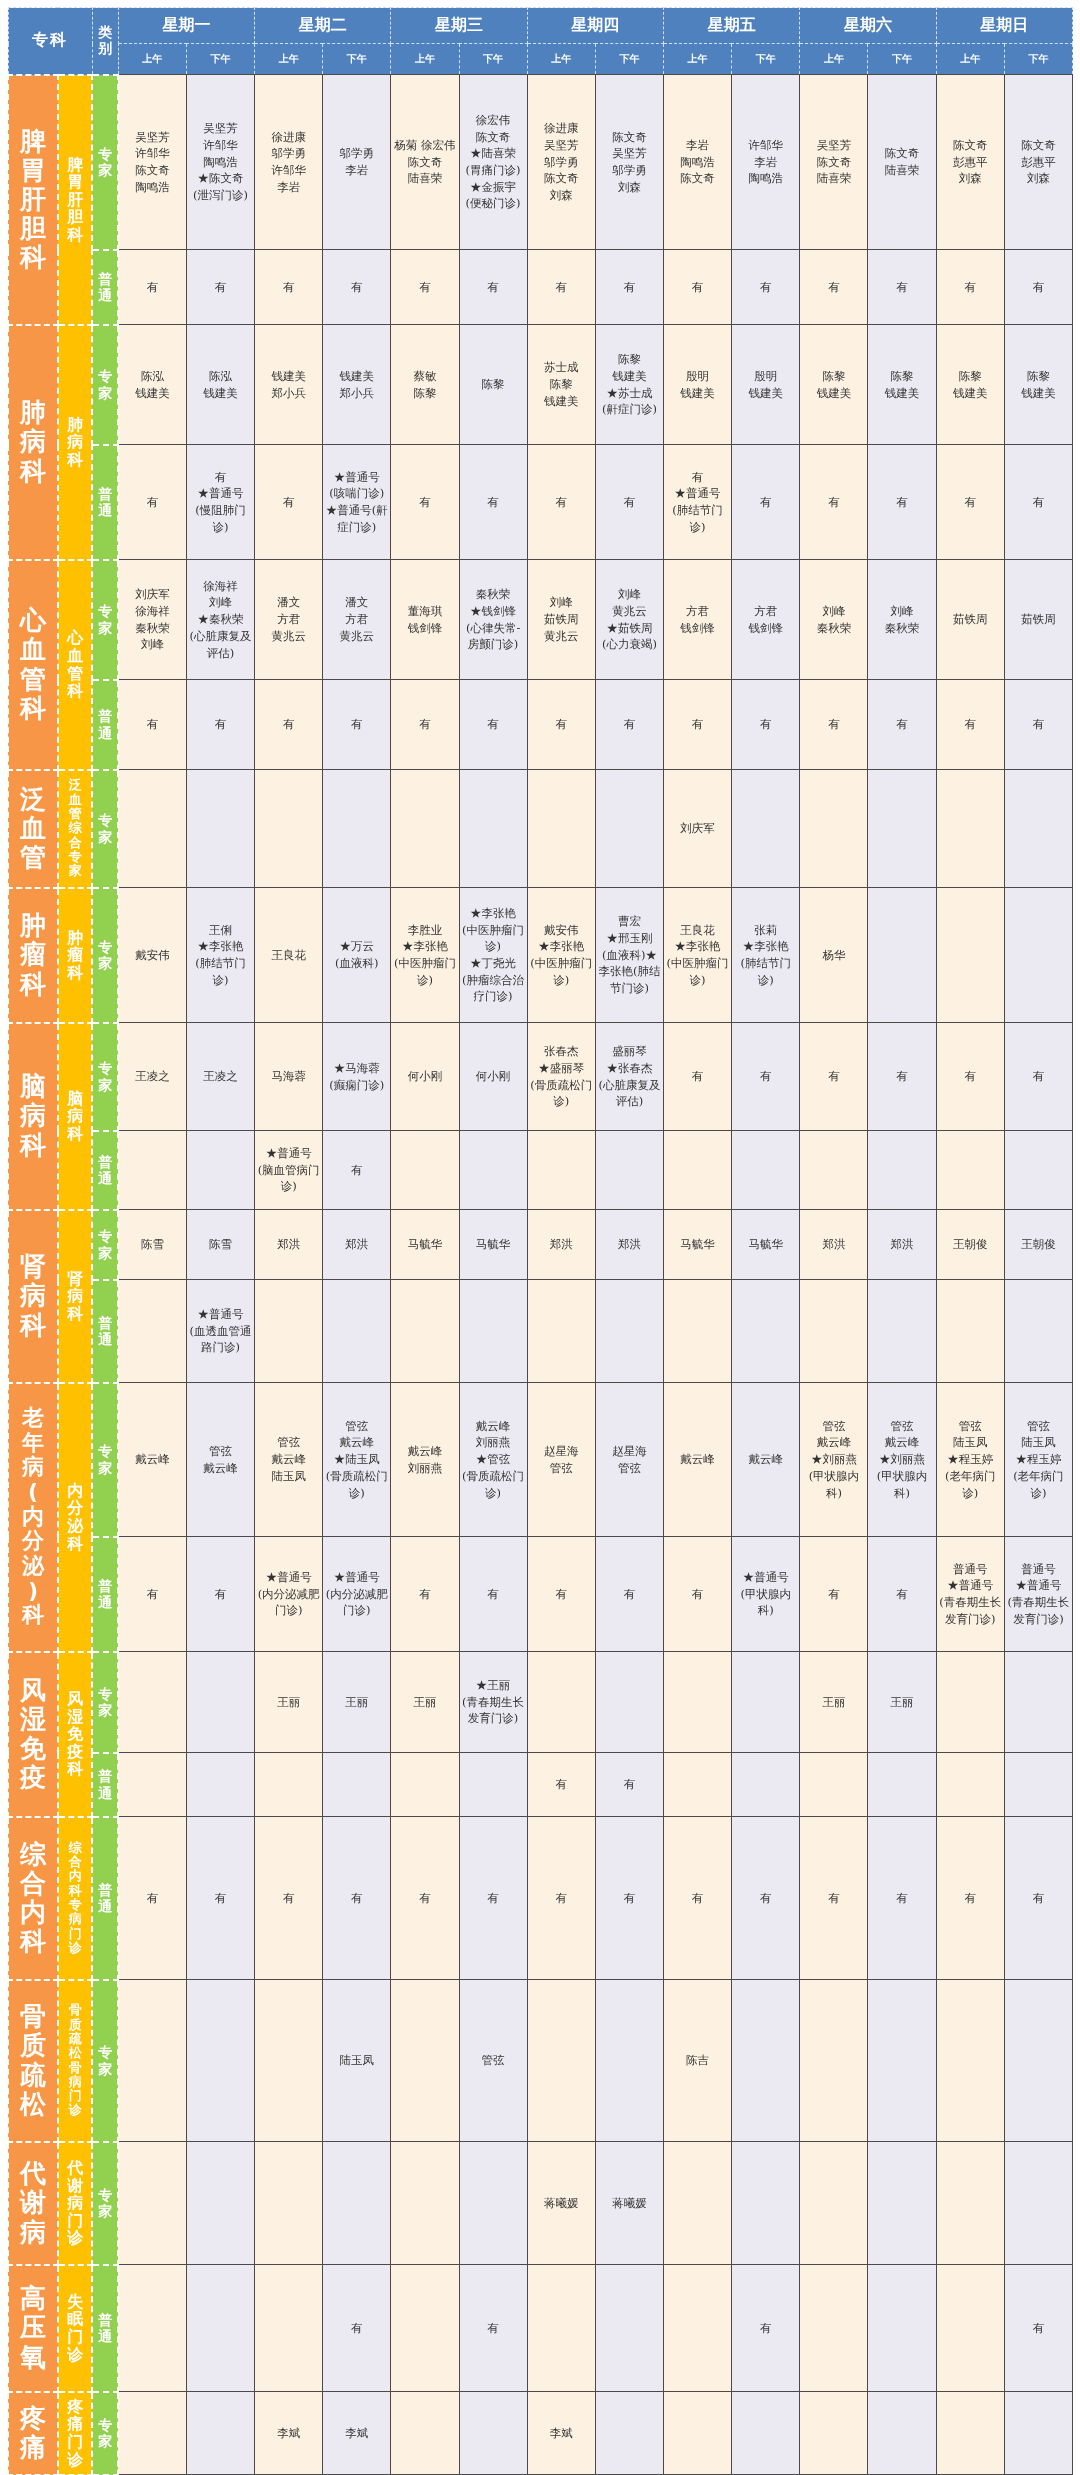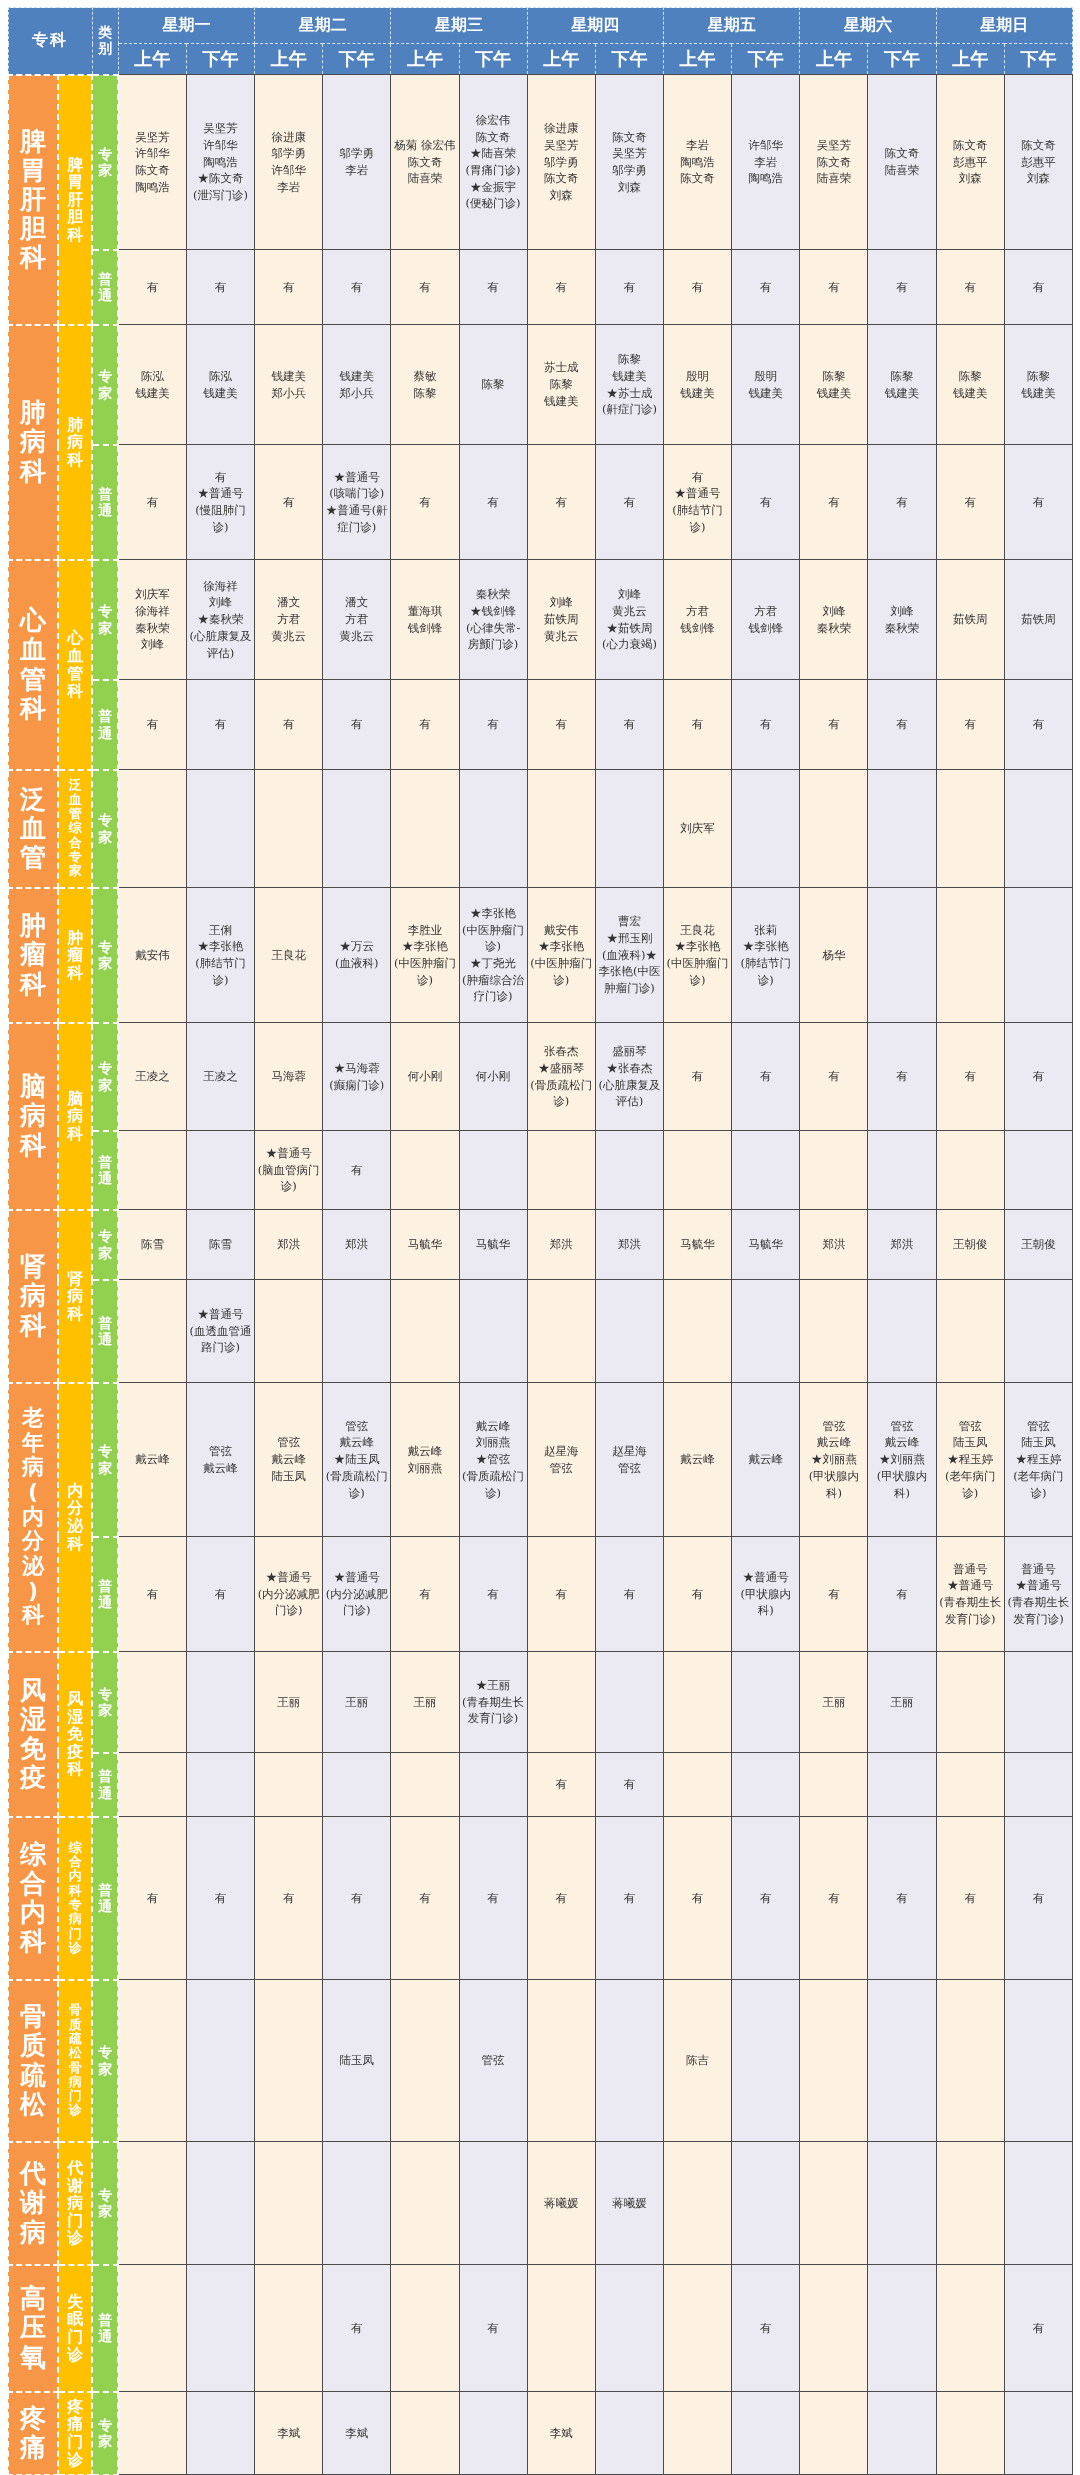--- a/index.html
+++ b/index.html
@@ -5,21 +5,21 @@
   html,body{margin:0;padding:0;background:#ffffff;}
   body{width:1080px;font-family:"DejaVu Sans",sans-serif;}
   .wrap{padding:7px 6px 4px 7px;}
   table{border-collapse:collapse;table-layout:fixed;width:1066px;}
   colgroup col.c-orange{width:50px;}
   colgroup col.c-yellow{width:34px;}
   colgroup col.c-green{width:26px;}
   colgroup col.c-day{width:68px;}
   thead th{background:#4E81BD;color:#fff;font-weight:bold;border:1px dashed #cfe0f1;font-family:"DejaVu Sans",sans-serif;}
   thead tr.r1 th{font-size:16px;height:33px;}
-  thead tr.r2 th{font-size:18px;height:28px;}
+  thead tr.r2 th{font-size:10px;height:28px;}
   th.corner{font-size:18px;letter-spacing:2px;}
   tbody td{border:1px solid #4a4a4a;}
   td.cell{font-family:"DejaVu Serif",serif;font-size:11.5px;line-height:1.45;color:#333;
           text-align:center;vertical-align:middle;white-space:pre-line;word-break:break-all;
           padding:1px 2px;}
   td.am{background:#FDF2E2;}
   td.pm{background:#EBEAF2;}
   td.vlabel{color:#fff;font-weight:bold;text-align:center;vertical-align:middle;
             white-space:pre-line;border:2px dashed #fff;}
   td.orange{background:#F79646;font-size:26px;line-height:1.12;}
@@ -340,21 +340,21 @@
 (中医肿瘤门诊)</td>
           <td class="cell pm">★李张艳
 (中医肿瘤门诊)
 ★丁尧光
 (肿瘤综合治疗门诊)</td>
           <td class="cell am">戴安伟
 ★李张艳
 (中医肿瘤门诊)</td>
           <td class="cell pm">曹宏
 ★邢玉刚
-(血液科)★李张艳(中医肿瘤门诊)</td>
+(血液科)★李张艳(肺结节门诊)</td>
           <td class="cell am">王良花
 ★李张艳
 (中医肿瘤门诊)</td>
           <td class="cell pm">张莉
 ★李张艳
 (肺结节门诊)</td>
           <td class="cell am">杨华</td>
           <td class="cell pm"></td>
           <td class="cell am"></td>
           <td class="cell pm"></td>

